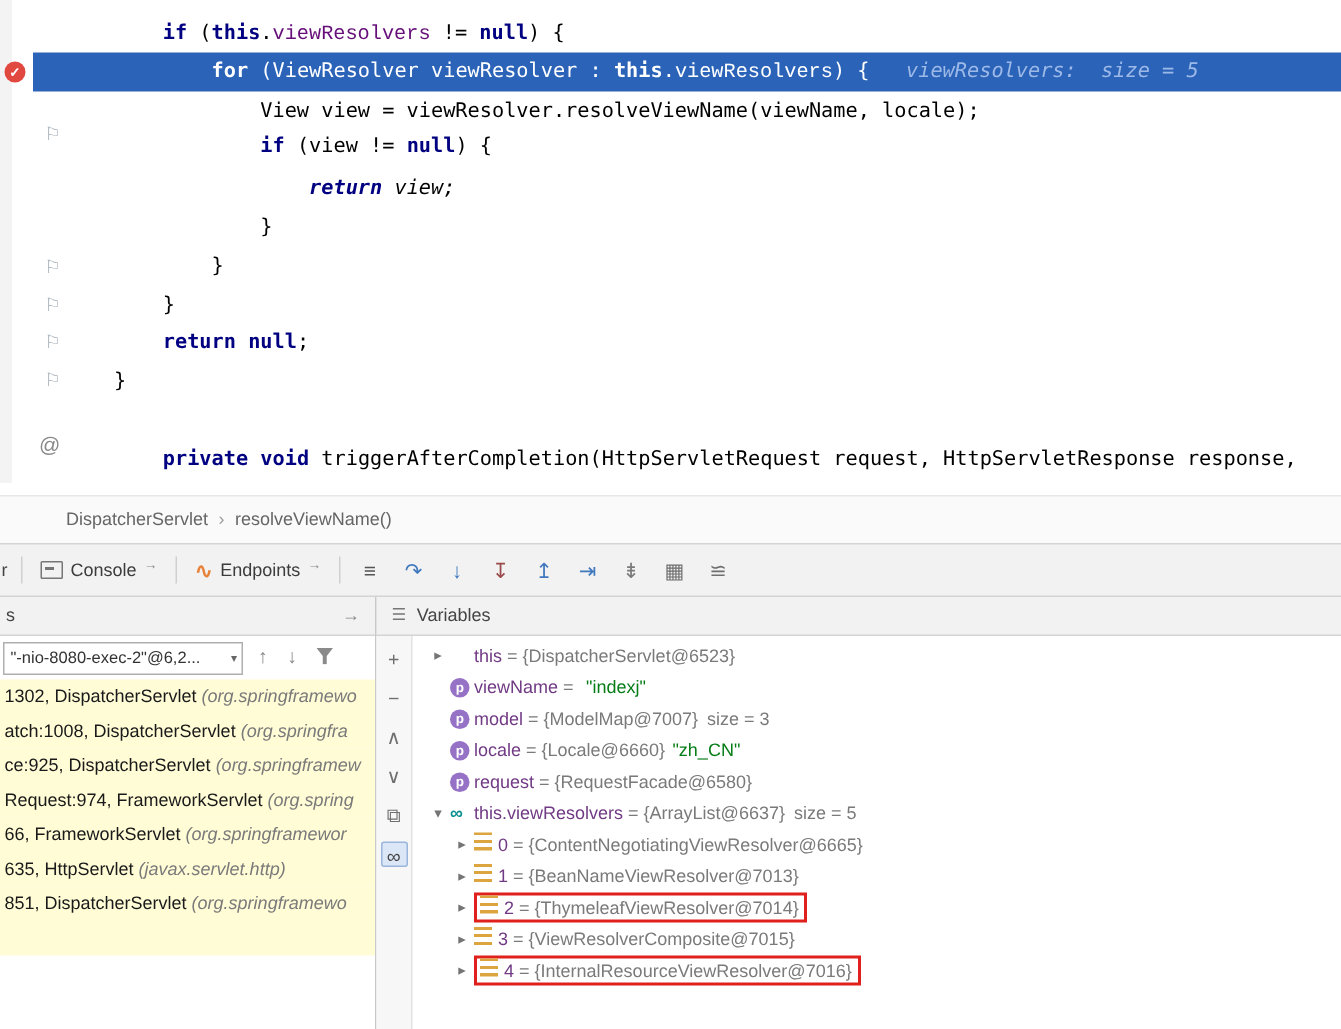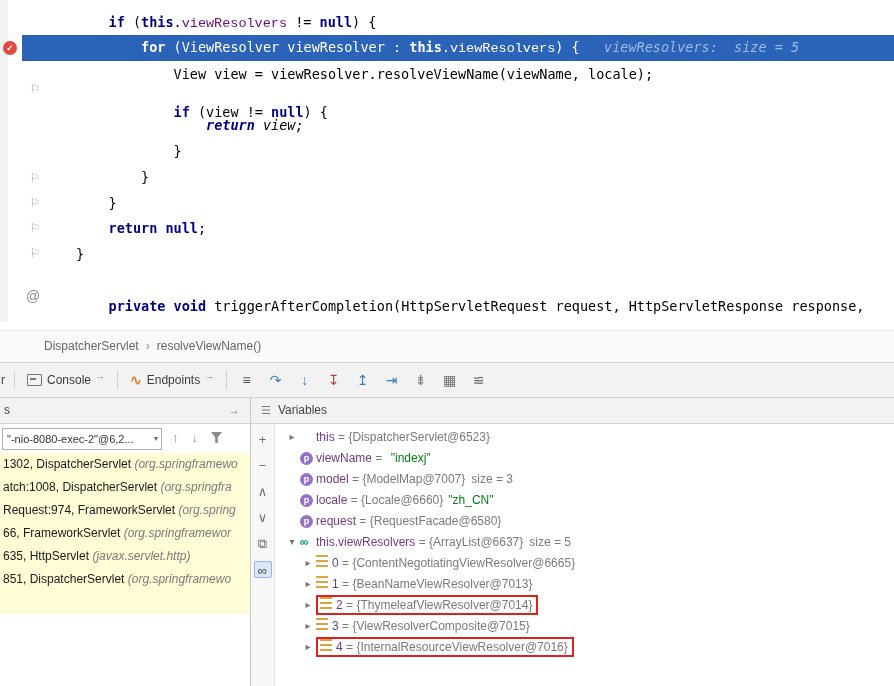--- a/index.html
+++ b/index.html
@@ -100,21 +100,21 @@
 <div class="editor">
   <div class="edge-strip"></div>
   <div class="bp">✓</div>
   <div class="exec-flag"></div>
   <span class="at-icon">@</span>
   <div>
       <div class="code-line" style="top: 9px;"><span class="seg-pl">    </span><span class="seg-kw">if</span><span class="seg-pl"> (</span><span class="seg-kw">this</span><span class="seg-pl">.</span><span class="seg-fd">viewResolvers</span><span class="seg-pl"> != </span><span class="seg-kw">null</span><span class="seg-pl">) {</span></div>
       <div class="exec-band" style="top: 34.8px;"></div>
       <div class="code-line current" style="top: 34px;"><span class="seg-pl">        </span><span class="seg-kw">for</span><span class="seg-pl"> (ViewResolver viewResolver : </span><span class="seg-kw">this</span><span class="seg-pl">.</span><span class="seg-fd">viewResolvers</span><span class="seg-pl">) {</span><span class="seg-hint">   viewResolvers:  size = 5</span></div>
       <div class="code-line" style="top: 60.6px;"><span class="seg-pl">            View view = viewResolver.resolveViewName(viewName, locale);</span></div>
-      <div class="code-line" style="top: 99px;"><span class="seg-pl">            </span><span class="seg-kw">if</span><span class="seg-pl"> (view != </span><span class="seg-kw">null</span><span class="seg-pl">) {</span></div>
+      <div class="code-line" style="top: 84px;"><span class="seg-pl">            </span><span class="seg-kw">if</span><span class="seg-pl"> (view != </span><span class="seg-kw">null</span><span class="seg-pl">) {</span></div>
       <div class="code-line" style="top: 112.2px; font-style: italic;"><span class="seg-pl">                </span><span class="seg-kw">return</span><span class="seg-pl"> view;</span></div>
       <div class="code-line" style="top: 138px;"><span class="seg-pl">            }</span></div>
       <div class="code-line" style="top: 163.8px;"><span class="seg-pl">        }</span></div>
       <div class="code-line" style="top: 189.6px;"><span class="seg-pl">    }</span></div>
       <div class="code-line" style="top: 215.4px;"><span class="seg-pl">    </span><span class="seg-kw">return</span><span class="seg-pl"> </span><span class="seg-kw">null</span><span class="seg-pl">;</span></div>
       <div class="code-line" style="top: 241.2px;"><span class="seg-pl">}</span></div>
       <div class="code-line" style="top: 292.8px;"><span class="seg-pl">    </span><span class="seg-kw">private</span><span class="seg-pl"> </span><span class="seg-kw">void</span><span class="seg-pl"> triggerAfterCompletion(HttpServletRequest request, HttpServletResponse response,</span></div>
       <span class="gflag" style="top: 82px;">⚐</span>
       <span class="gflag" style="top: 171px;">⚐</span>
       <span class="gflag" style="top: 196px;">⚐</span>
@@ -171,20 +171,21 @@
     <span class="combo-arrow">▾</span>
   </div>
   <div class="frames-tools">
       <span>↑</span>
       <span>↓</span>
       <span class="funnel"></span>
     </div>
   <div class="frames-list">
       <div class="frame-row"><span class="loc">1302, DispatcherServlet </span><span class="pkg">(org.springframewo</span></div>
       <div class="frame-row"><span class="loc">atch:1008, DispatcherServlet </span><span class="pkg">(org.springfra</span></div>
+      <div class="frame-row"><span class="loc">ce:925, DispatcherServlet </span><span class="pkg">(org.springframew</span></div>
       <div class="frame-row"><span class="loc">Request:974, FrameworkServlet </span><span class="pkg">(org.spring</span></div>
       <div class="frame-row"><span class="loc">66, FrameworkServlet </span><span class="pkg">(org.springframewor</span></div>
       <div class="frame-row"><span class="loc">635, HttpServlet </span><span class="pkg">(javax.servlet.http)</span></div>
       <div class="frame-row"><span class="loc">851, DispatcherServlet </span><span class="pkg">(org.springframewo</span></div>
       <div class="frame-row"></div>
     </div>
 </div>
 
 <div class="vars-tools">
     <span class="vt-icon">+</span>

